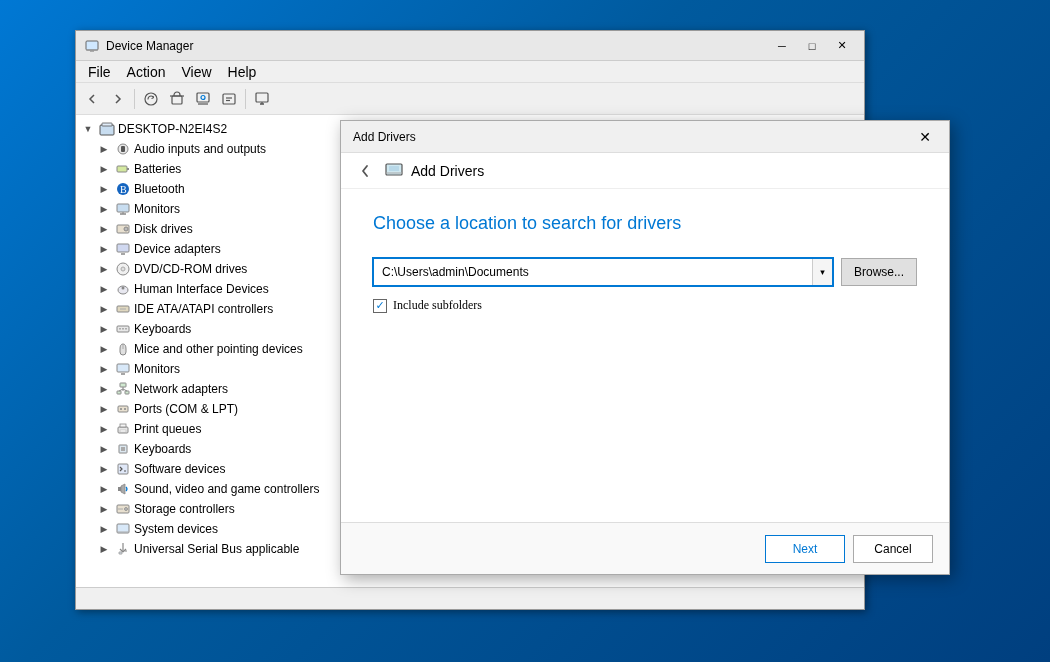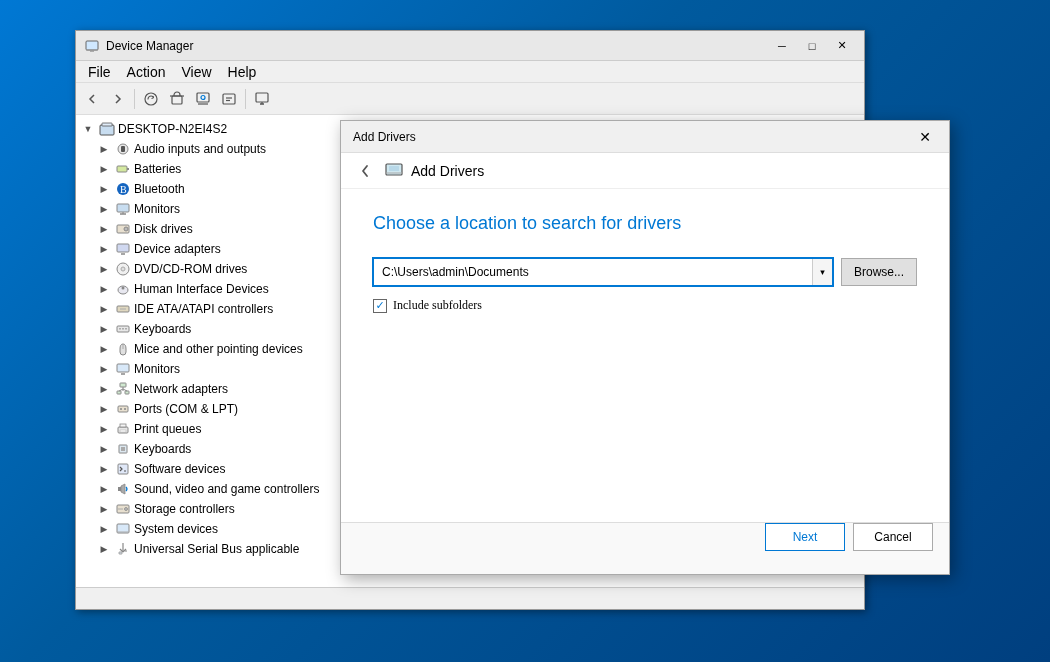--- a/index.html
+++ b/index.html
@@ -322,20 +322,21 @@
     .dialog-info-text {
       font-size: 12px;
       color: #444;
       line-height: 1.5;
       margin-top: 60px;
     }
 
     .dialog-footer {
       height: 52px;
       display: flex;
+      align-items: center;
       justify-content: flex-end;
       padding: 0 16px;
       gap: 8px;
       border-top: 1px solid #ddd;
       background: #f9f9f9;
     }
 
     .dialog-next-btn {
       height: 28px;
       min-width: 80px;

